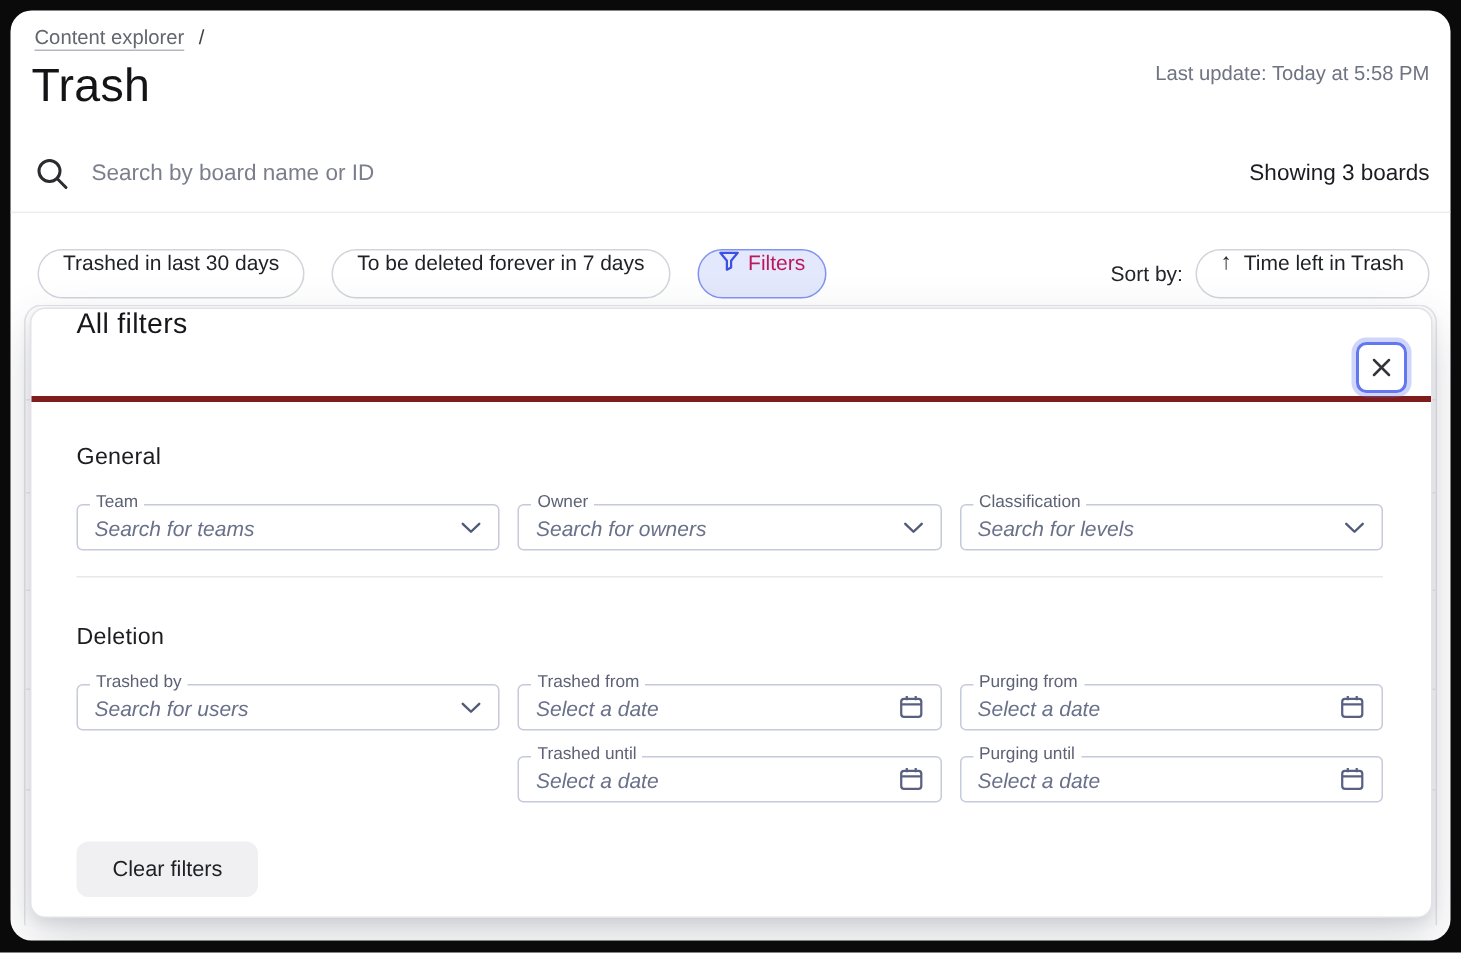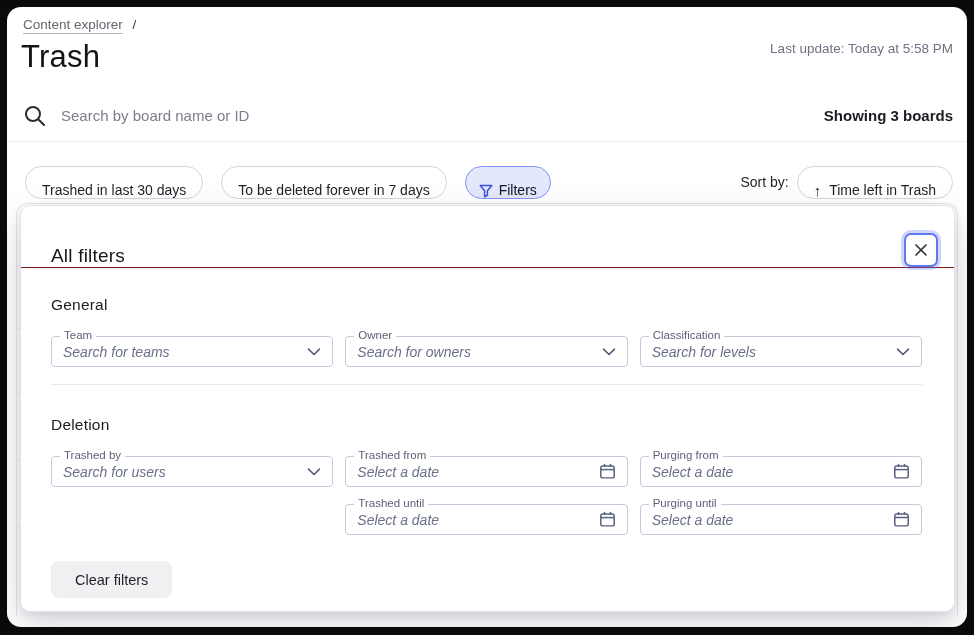--- a/index.html
+++ b/index.html
@@ -32,55 +32,55 @@
     position:absolute; left:0; right:0; top:83px; height:52px;
     display:flex; align-items:center; padding:0 14px 0 12px;
     border-bottom:1px solid #ededf1;
   }
   .search-icon { width:24px; height:24px; flex:0 0 auto; margin-left:4px; }
   .search-input {
     flex:1; border:none; outline:none; font-size:15px; color:#7f1d1d;
     padding-left:14px; font-family:"Liberation Sans", sans-serif; background:transparent;
   }
   .search-input::placeholder { color:#7b7e8c; opacity:1; }
-  .results-summary { font-size:15px; font-weight:700; color:#1b1c21; white-space:nowrap; }
+  .results-summary { font-size:15px; font-weight:400; color:#1b1c21; white-space:nowrap; }
   
   .chips-row {
     position:absolute; left:0; right:0; top:151px; height:48px;
     display:flex; align-items:center; padding:0 14px 0 18px;
   }
   .chip {
-    height:33px; display:inline-flex; align-items:flex-end; gap:6px;
+    height:33px; display:inline-flex; align-items:flex-start; gap:6px;
     padding:0 16px; border:1px solid #d2d4db; border-radius:17px;
     background:#fff; font-size:14px; color:#1f2026; cursor:pointer;
     white-space:nowrap; margin-right:18px;
   }
   .chip.active {
-    background:#e3e8fc; border:1px solid #8193f0; color:#0f172a; padding:0 13px;
+    background:#e3e8fc; border:1px solid #8193f0; color:#be185d; padding:0 13px;
   }
   .spacer-flex { flex:1; }
   .sort-label { font-size:14px; color:#24252b; margin-right:8px; }
   .chip.sort { margin-right:0; gap:8px; }
   .arrow-up-glyph { font-size:15px; color:#2a2b31; line-height:1; }
   
   .bg-table {
     position:absolute; left:9px; right:9px; top:196px; bottom:10px;
     border:1px solid #e5e5ea; border-bottom:none;
     border-radius:12px 12px 0 0; background:#fff;
   }
   .bg-row-divider { position:absolute; left:0; right:0; height:1px; background:#ececf0; }
   
   .modal {
     position:absolute; left:13px; top:198px; width:935px; height:407px;
     background:#fff; border:1px solid #e2e2e8; border-radius:10px;
     box-shadow:0 14px 34px rgba(55,60,80,0.20), 0 3px 8px rgba(55,60,80,0.10);
   }
   .modal-header {
-    height:62px; display:flex; align-items:flex-end;
-    padding:0 16px 0 30px; border-bottom:1px solid #7f1d1d;
+    height:62px; display:flex; align-items:flex-start;
+    padding:0 16px 0 30px; border-bottom:4px solid #7f1d1d;flex-direction:column;
   }
   .modal-title { font-size:19px; font-weight:500; color:#17171b; letter-spacing:0.2px; }
   .close-btn {
     margin-left:auto; width:34px; height:34px; border-radius:7px; background:#fff;
     border:2px solid #6377ef; box-shadow:0 0 0 3px rgba(99,119,239,0.30);
     display:flex; align-items:center; justify-content:center; cursor:pointer;
   }
   .modal-body { padding:0 32px 0 30px; }
   .section-heading { font-size:15.5px; font-weight:500; color:#1c1c21; letter-spacing:0.2px; }
   .heading-general { margin-top:28px; }

